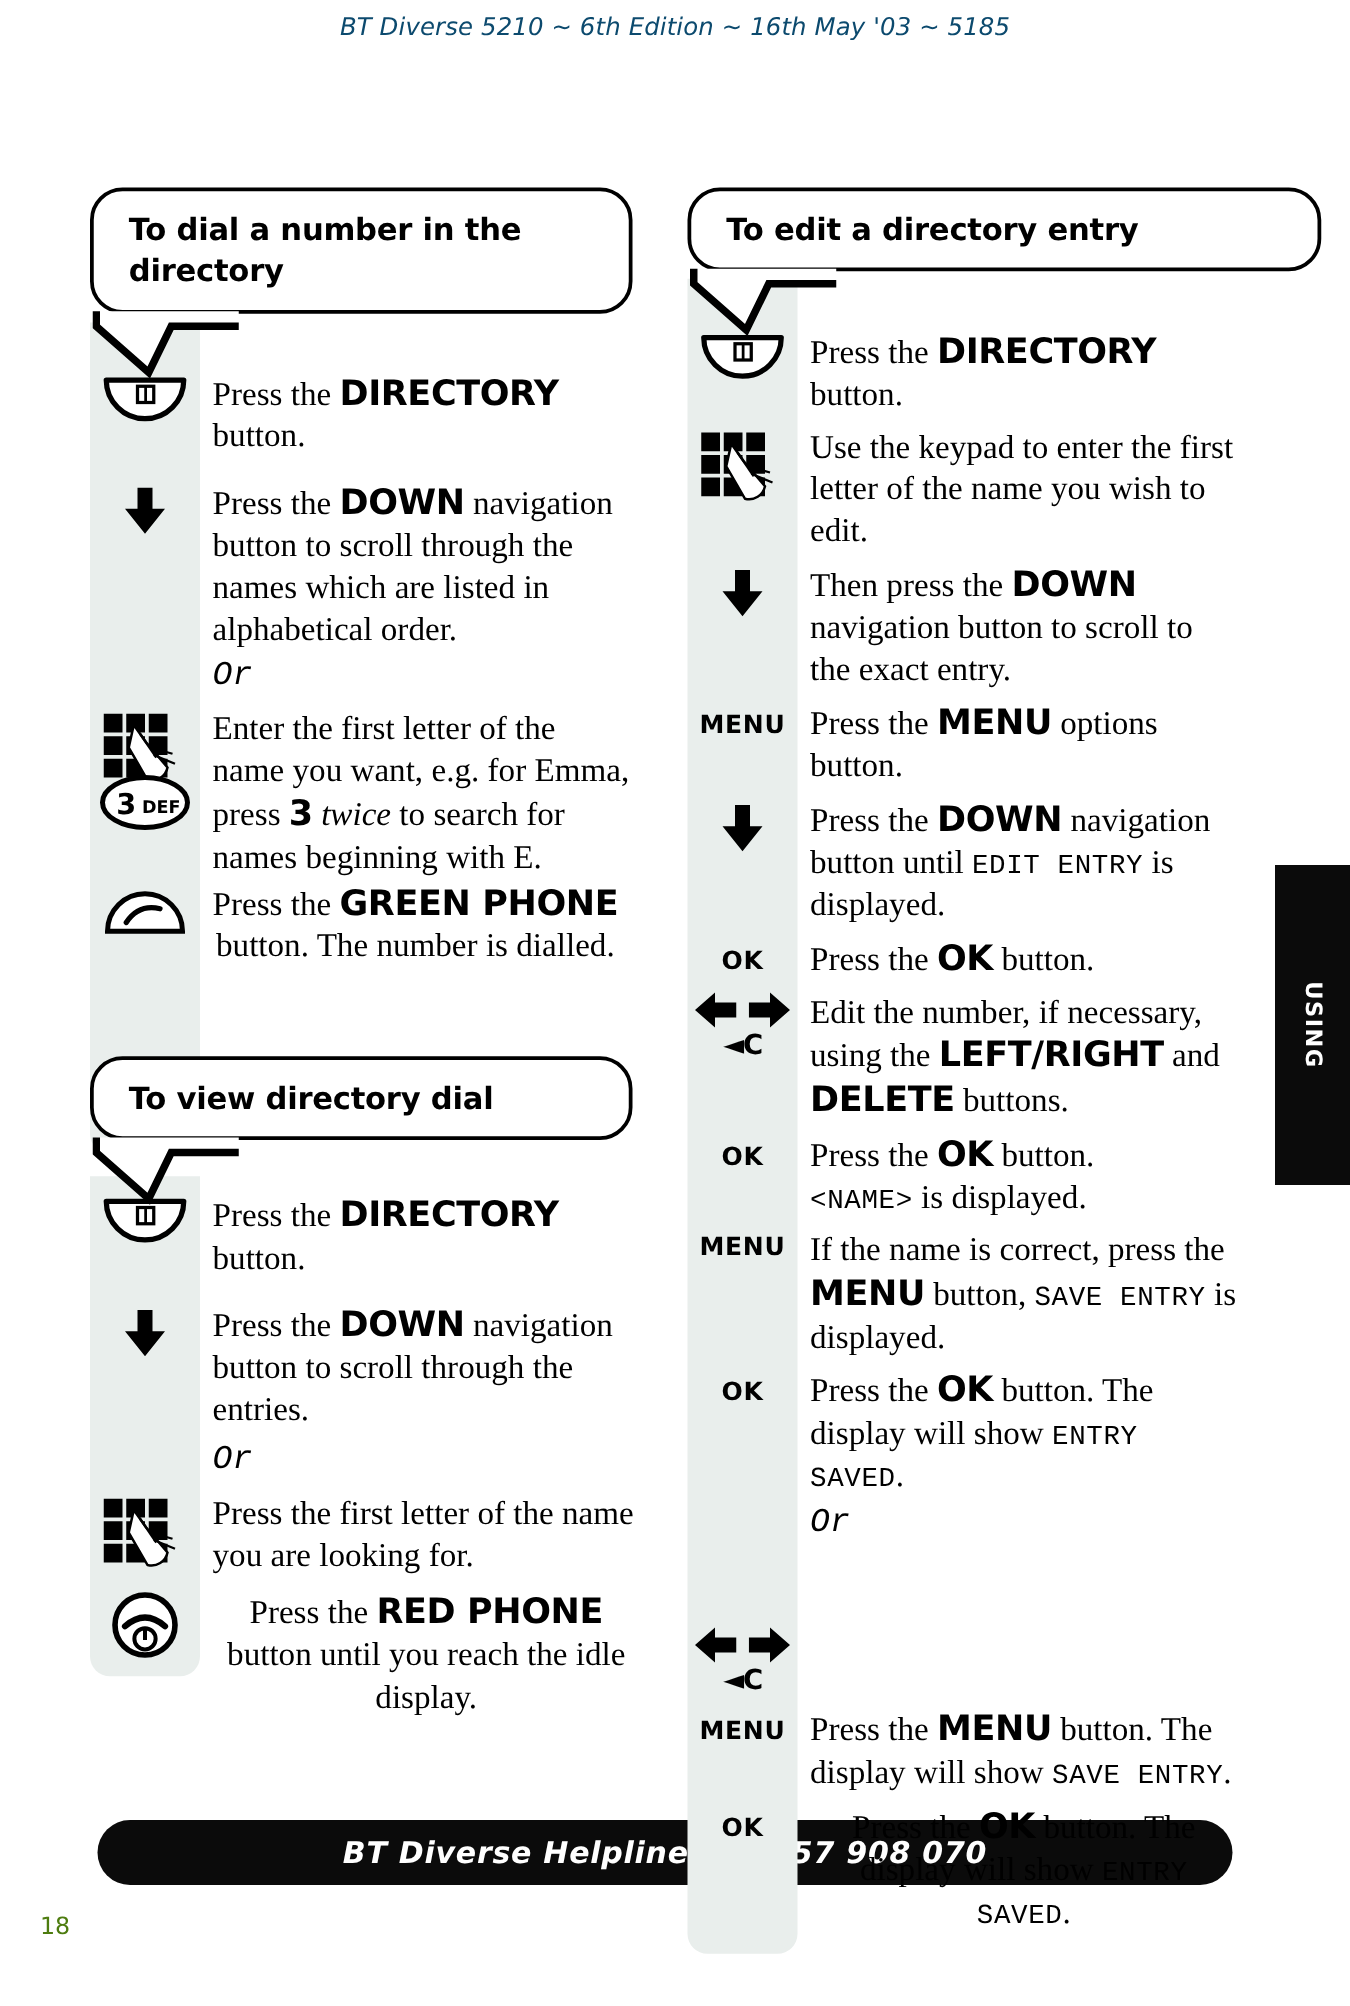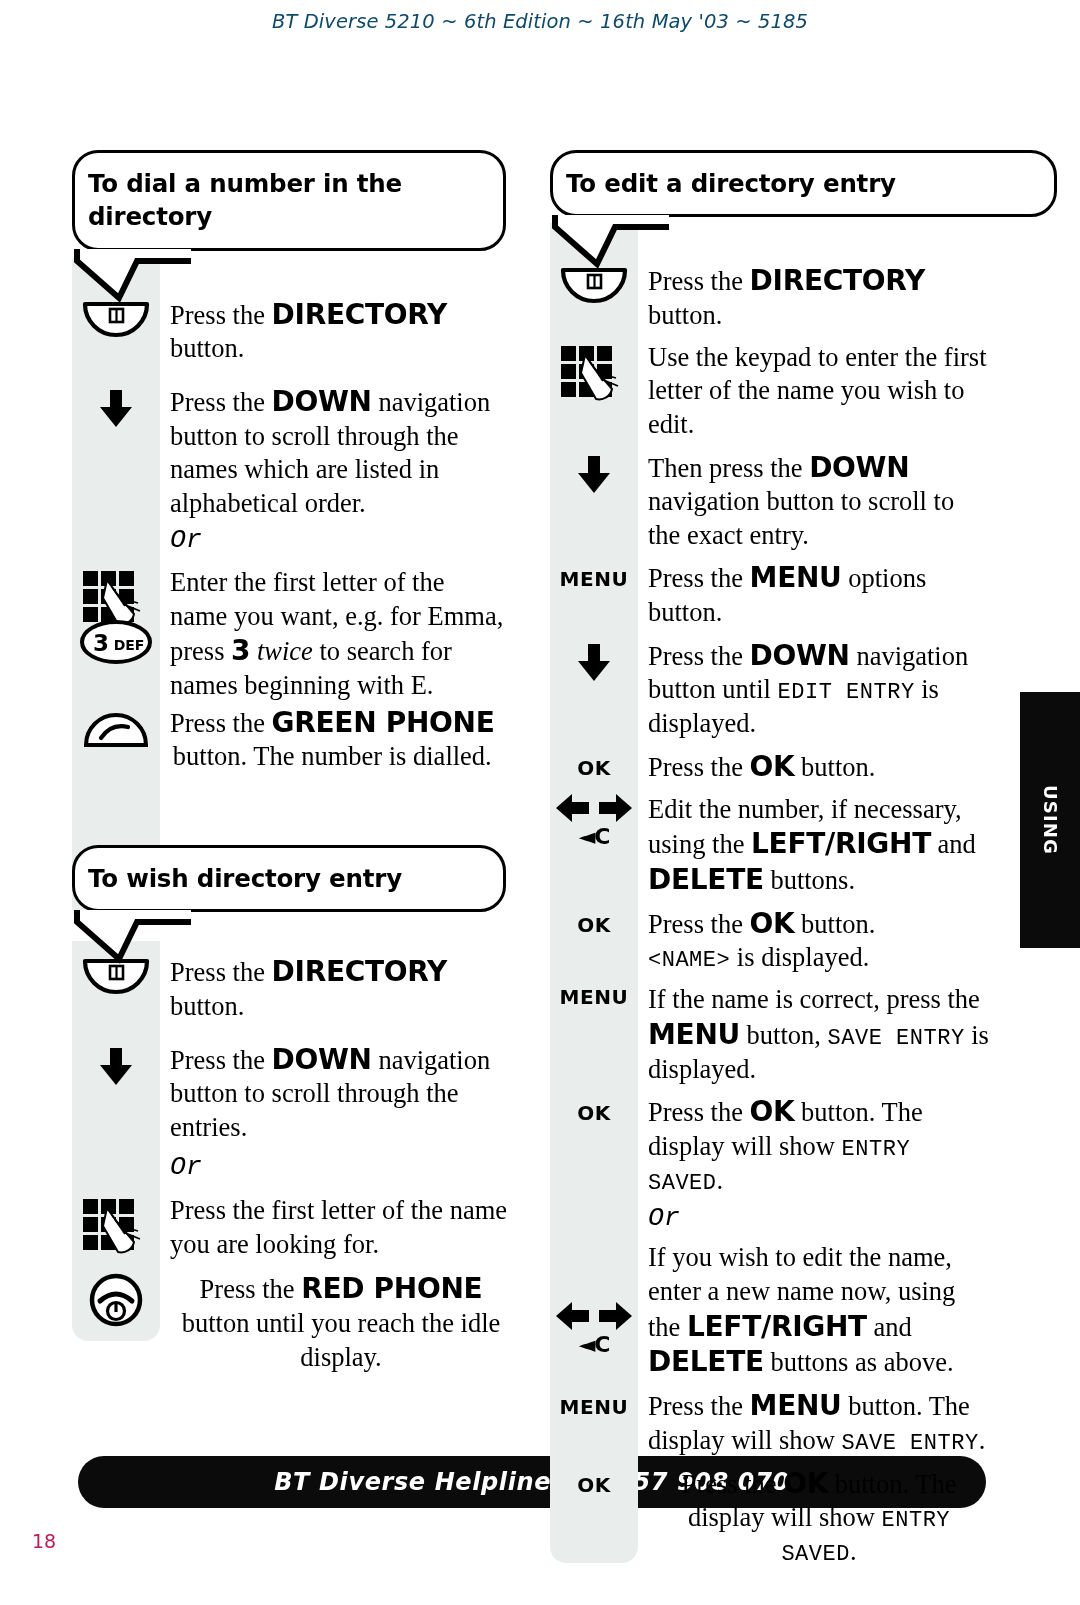--- a/index.html
+++ b/index.html
@@ -33,21 +33,21 @@
   
   .section { position: absolute; width: 440px; }
 
   
   .bubble-wrap { position: relative; }
   .bubble {
     position: relative;
     border: 3.5px solid #000;
     border-radius: 26px;
     background: #fff;
-    padding: 14px 20px 14px 13px;
+    padding: 14px 20px 14px 28px;
     font-family: "DejaVu Sans", sans-serif;
     font-weight: bold;
     font-size: 24.5px;
     line-height: 1.36;
     letter-spacing: -0.2px;
     color: #000;
     z-index: 3;
     box-sizing: border-box;
   }
   .bubble-tail {
@@ -158,21 +158,21 @@
     display: flex;
     align-items: center;
     justify-content: center;
   }
   .page-number {
     position: absolute;
     left: 32px;
     top: 1530px;
     font-family: "DejaVu Sans", sans-serif;
     font-size: 19px;
-    color: #be185d;
+    color: #4d7c0f;
   }
 
   
   .side-tab {
     position: absolute;
     left: 1020px;
     top: 692px;
     width: 60px;
     height: 256px;
     background: #0b0b0b;
@@ -286,21 +286,21 @@
 
   </div>
 </div>
 
 <div class="section" style="left:72px; top:845px;">
 
   <div class="gutter" style="top:96px; height:400px;"></div>
 
   <div class="bubble-wrap">
     <div class="bubble" style="width:434px;">
-      <span>To wish directory entry</span>
+      <span>To view directory dial</span>
     </div>
     <svg class="bubble-tail" viewBox="0 0 120 56">
       <polygon points="3,1 117,1 117,13 63,13 45,50 5,13" fill="#ffffff"></polygon>
       <polyline points="3,1 3,13 45,50 63,13 117,13" fill="none" stroke="#000" stroke-width="6" stroke-linejoin="miter"></polyline>
     </svg>
   </div>
 
   <div class="steps" style="margin-top:42px;">
 
     <div class="step" style="margin-bottom:18px;">
@@ -498,21 +498,20 @@
             <svg width="34" height="30" viewBox="0 0 34 30">
               <polygon points="0,15 16,1 16,9 33,9 33,21 16,21 16,29" fill="#000"></polygon>
             </svg>
             <svg width="34" height="30" viewBox="0 0 34 30">
               <polygon points="33,15 17,1 17,9 0,9 0,21 17,21 17,29" fill="#000"></polygon>
             </svg>
           </span>
           <span class="del-c">◄C</span>
         </span>
       </div>
-      <div class="step-text narrow">If you wish to edit the name, enter a new name now, using the <b>LEFT/RIGHT</b> and <b>DELETE</b> buttons as above.</div>
     </div>
 
     <div class="step" style="margin-bottom:8px;">
       <div class="step-icon" style="padding-top:7px;">
         <span class="lbl-icon">MENU</span>
       </div>
       <div class="step-text narrow">Press the <b>MENU</b> button. The display will show <span class="lcd">SAVE ENTRY</span>.</div>
     </div>
 
     <div class="step">

